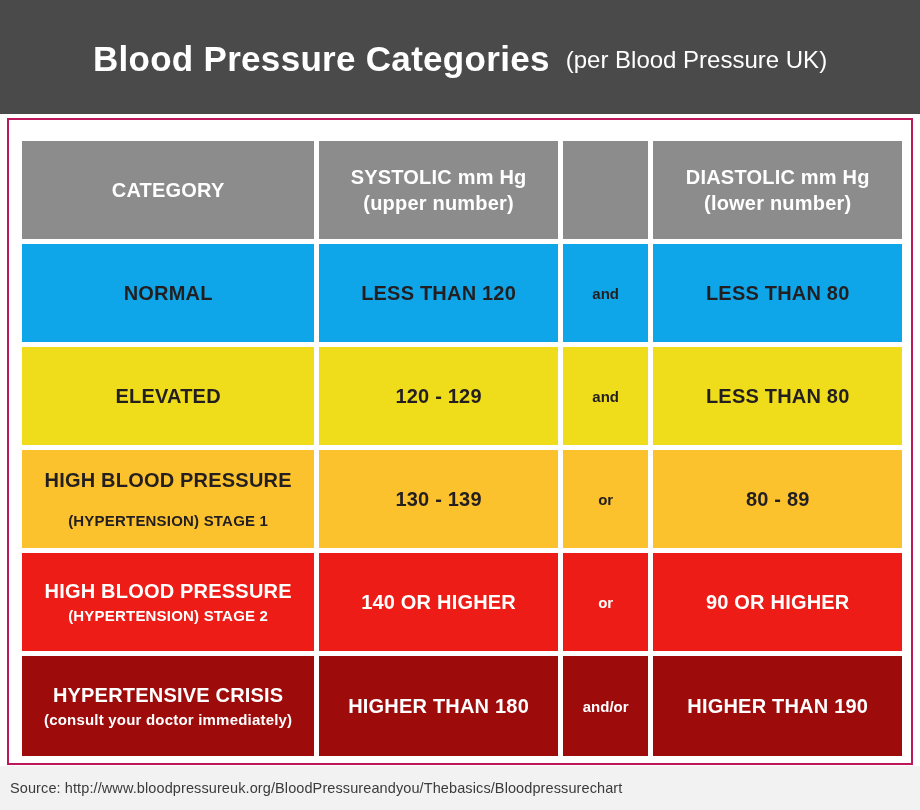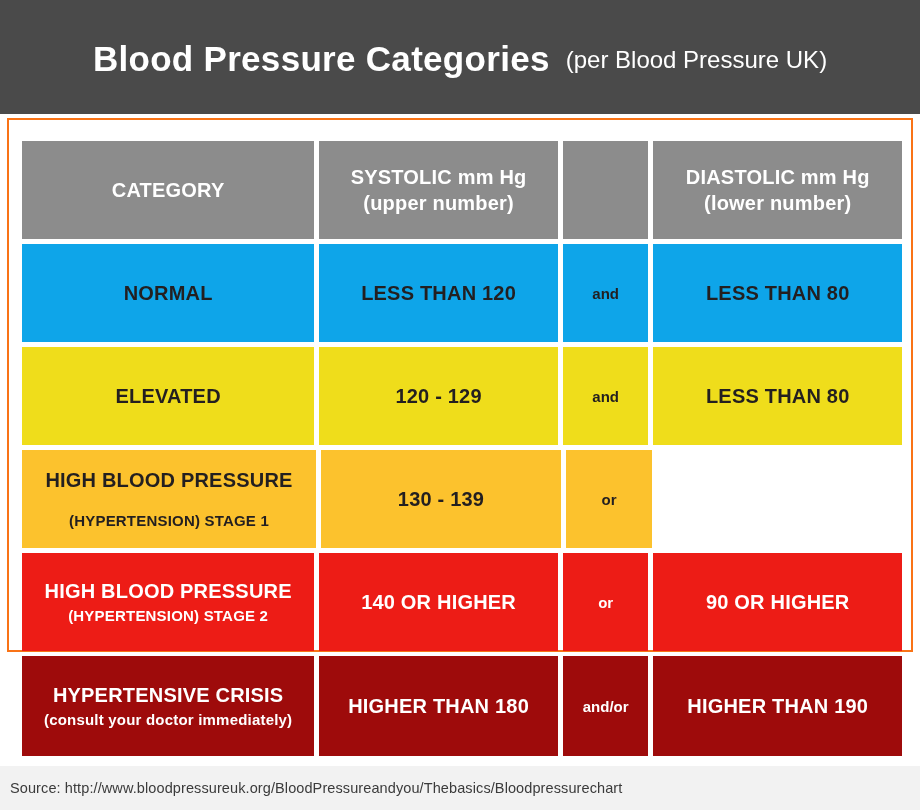--- a/index.html
+++ b/index.html
@@ -51,23 +51,23 @@
     margin-top: 3px;
     margin-left: 16px;
   }
 
   
   .card {
     position: absolute;
     left: 7px;
     top: 118px;
     width: 906px;
-    height: 534px;
+    height: 647px;
     background: #ffffff;
-    border: 2px solid #f97316;
+    border: 2px solid #be185d;
   }
 
   .table {
     position: absolute;
     left: 13px;
     top: 21px;
     width: 880px;
     display: flex;
     flex-direction: column;
     row-gap: 5px;
@@ -255,20 +255,23 @@
         <div class="cell col-category bg-stage1">
           <span class="cat-dark">HIGH BLOOD PRESSURE</span>
           <span class="cat-sub-dark">(HYPERTENSION) STAGE 1</span>
         </div>
         <div class="cell col-systolic bg-stage1">
           <span class="val-dark">130 - 139</span>
         </div>
         <div class="cell col-operator bg-stage1">
           <span class="op-dark">or</span>
         </div>
+        <div class="cell col-diastolic bg-stage1">
+          <span class="val-dark">80 - 89</span>
+        </div>
       </div>
 
       <div class="row row-data">
         <div class="cell col-category bg-stage2">
           <span class="cat-light">HIGH BLOOD PRESSURE</span>
           <span class="cat-sub-light">(HYPERTENSION) STAGE 2</span>
         </div>
         <div class="cell col-systolic bg-stage2">
           <span class="val-light">140 OR HIGHER</span>
         </div>

